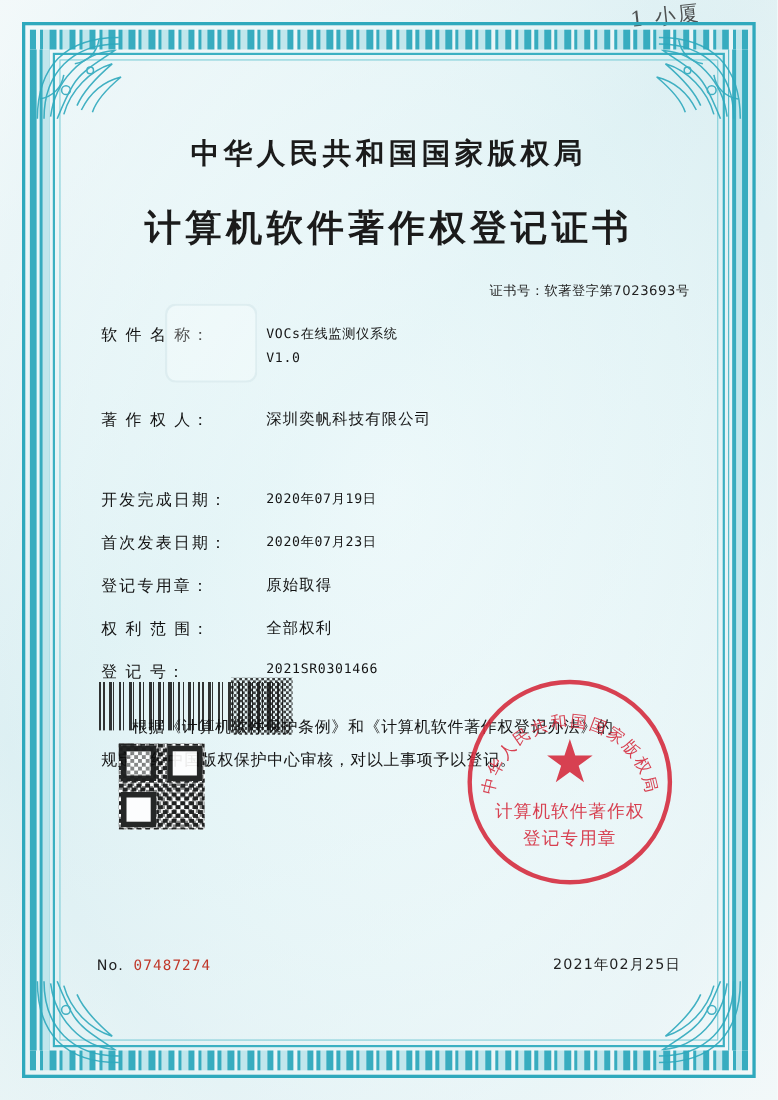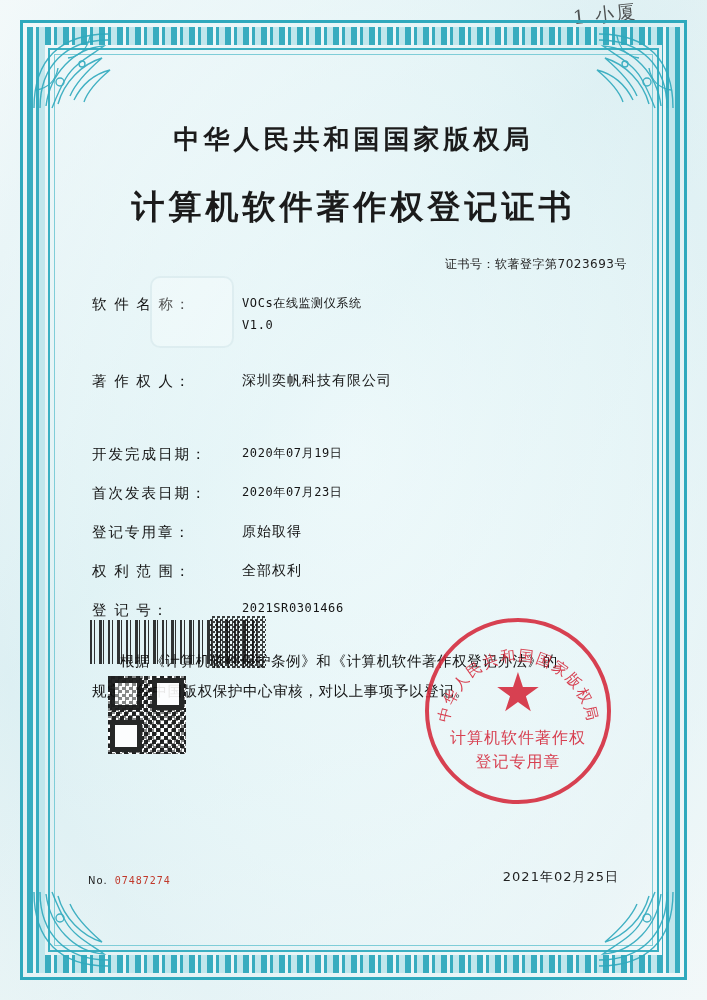--- a/index.html
+++ b/index.html
@@ -210,21 +210,21 @@
     top:868px;
     display:flex;
     justify-content:space-between;
     align-items:flex-end;
     font-size:13px;
     color:#222;
   }
   .serial{
     color:#c0392b;
     font-family:"DejaVu Sans Mono","Liberation Mono",monospace;
-    font-size:10px;
+    font-size:13px;
     letter-spacing:1px;
   }
   .serial .no{color:#222;font-family:"DejaVu Sans","Liberation Sans",sans-serif;}
   .date{
     font-family:"DejaVu Sans","Liberation Sans",sans-serif;
     letter-spacing:1px;
   }
   
   .watermark{
     position:absolute;left:86px;top:212px;width:84px;height:72px;

